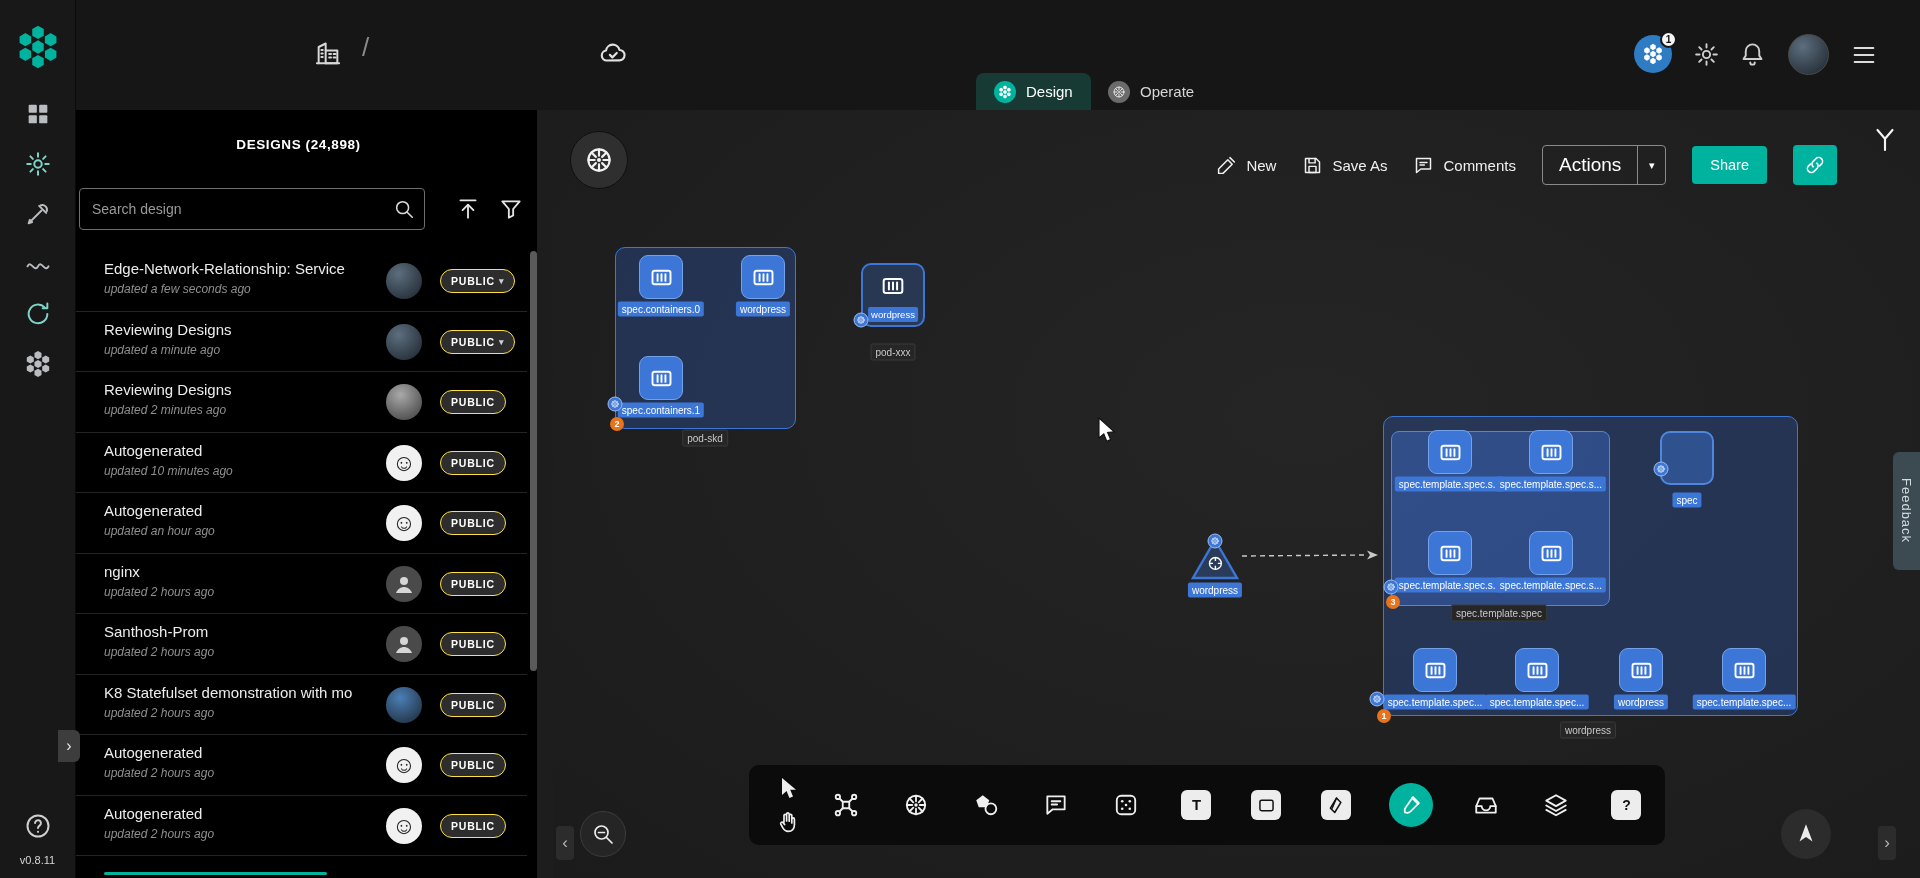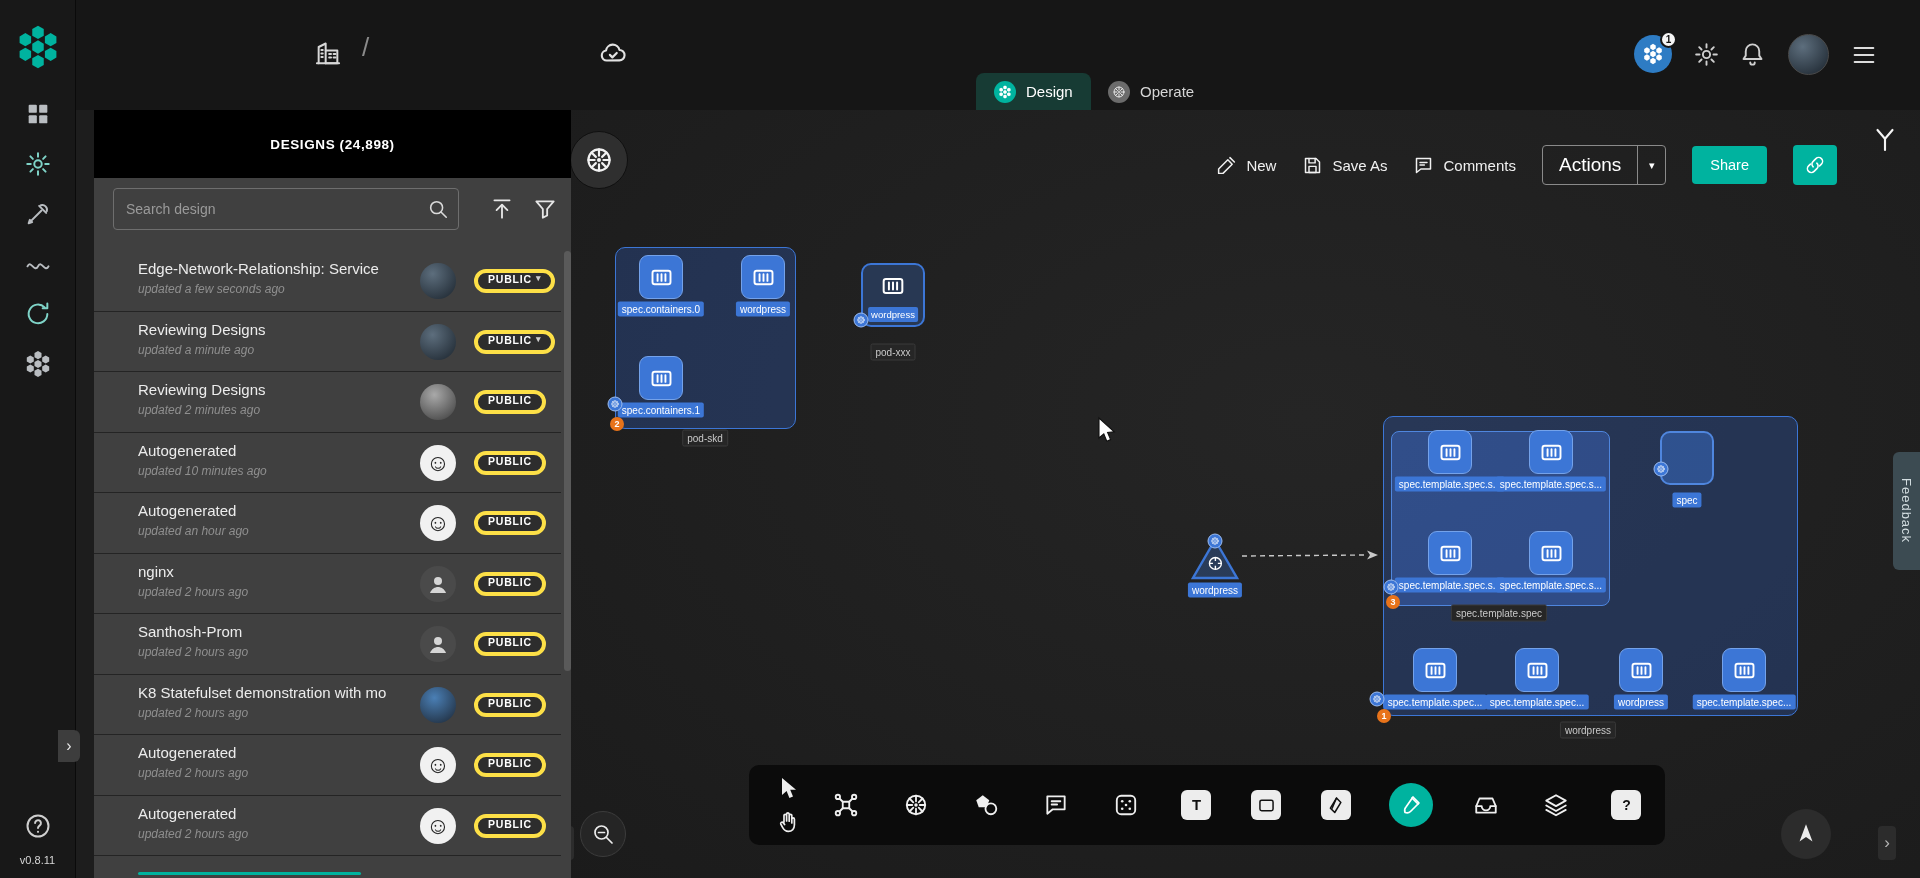--- a/index.html
+++ b/index.html
@@ -41,40 +41,40 @@
 
   .tab{position:absolute;top:73px;height:37px;display:flex;align-items:center;gap:10px;padding:0 18px;border:none;border-radius:8px 8px 0 0;font-size:15px;background:transparent;color:#d6d6d6;cursor:pointer}
   #tab-design{left:900px;background:#173B34;color:#fff}
   #tab-operate{left:1014px}
   .tab .tico{width:22px;height:22px;border-radius:50%;display:flex;align-items:center;justify-content:center}
   .tab .tico svg{width:14px;height:14px}
   #tab-design .tico{background:#00B39F;color:#fff}
   #tab-operate .tico{background:#6b6b6b;color:#e8e8e8}
 
   
-  #designs-panel{position:absolute;left:94px;top:110px;width:477px;bottom:0;background:#404040;z-index:20}
+  #designs-panel{position:absolute;left:60px;top:110px;width:477px;bottom:0;background:#000000;z-index:20}
   #panel-header{height:68px;background:#000;display:flex;align-items:center;justify-content:center;font-size:13.5px;font-weight:bold;letter-spacing:.6px;color:#fff}
   #search-input{position:absolute;left:19px;top:78px;width:346px;height:42px;background:transparent;border:1px solid #6e6e6e;border-radius:4px;color:#eee;font-size:14px;padding:0 40px 0 12px;font-family:inherit;outline:none}
   #search-input::placeholder{color:#9a9a9a}
   #search-icon{position:absolute;left:333px;top:88px;width:22px;height:22px;color:#dadada;background:none;border:none}
   .panel-tool{position:absolute;top:86px;width:26px;height:26px;background:none;border:none;color:#e6e6e6;cursor:pointer}
   #publish-btn{left:395px}
   #filter-btn{left:438px}
   #design-list{position:absolute;left:0;top:141px;right:10px;bottom:0;overflow:hidden}
   .ditem{position:relative;height:60.5px;border-bottom:1px solid #242424;cursor:pointer}
   .ditem .dname{position:absolute;left:44px;top:9px;width:266px;font-size:15px;font-weight:500;color:#ececec;white-space:nowrap;overflow:hidden}
   .ditem .dupd{position:absolute;left:44px;top:31px;font-size:12px;font-style:italic;color:#8f8f8f}
   .davatar{position:absolute;left:326px;top:12px;width:36px;height:36px;border-radius:50%;display:flex;align-items:center;justify-content:center;overflow:hidden}
   .davatar.photo-a{background:radial-gradient(circle at 35% 30%,#5d6e7d,#1a232c)}
   .davatar.photo-b{background:radial-gradient(circle at 40% 30%,#a9a9a9,#3a3a3a)}
   .davatar.photo-c{background:radial-gradient(circle at 40% 30%,#4a7fb5,#1c2633)}
   .davatar.smiley{background:#f1f1f1;color:#222;font-size:24px;line-height:1}
   .davatar.person{background:#4a4a4a}
   .davatar.person svg{width:24px;height:24px}
-  .dbadge{position:absolute;left:380px;top:18px;height:24px;padding:0 10px;border:4px solid #fde047;border-radius:12px;background:#2d2d2d;color:#fff;font-size:10.5px;font-weight:bold;letter-spacing:.8px;display:flex;gap:4px;cursor:pointer}
+  .dbadge{position:absolute;left:380px;top:18px;height:24px;padding:0 10px;border:1px solid #fde047;border-radius:12px;background:#2d2d2d;color:#fff;font-size:10.5px;font-weight:bold;letter-spacing:.8px;display:flex;align-items:center;gap:4px;cursor:pointer}
   .dbadge .caret{font-size:9px;color:#cfcfcf}
   #list-scrollbar{position:absolute;left:470px;top:141px;width:7px;height:420px;background:#5a5a5a;border-radius:4px;cursor:pointer}
   #list-accent{position:absolute;left:44px;top:762px;width:223px;height:3px;background:#00B39F;border-radius:2px}
 
   
   #canvas{position:absolute;left:553px;top:110px;right:0;bottom:0;background:radial-gradient(ellipse at 55% 40%,#252525,#1b1b1b);z-index:1}
   #k8s-context-btn{position:absolute;left:570px;top:131px;width:58px;height:58px;border-radius:50%;background:#2f2f2f;border:1px solid #101010;color:#f2f2f2;display:flex;align-items:center;justify-content:center;z-index:10;cursor:pointer}
   #k8s-context-btn svg{width:30px;height:30px}
 
   #canvas-toolbar{position:absolute;top:143px;right:83px;height:44px;display:flex;align-items:center;gap:26px;z-index:10}

